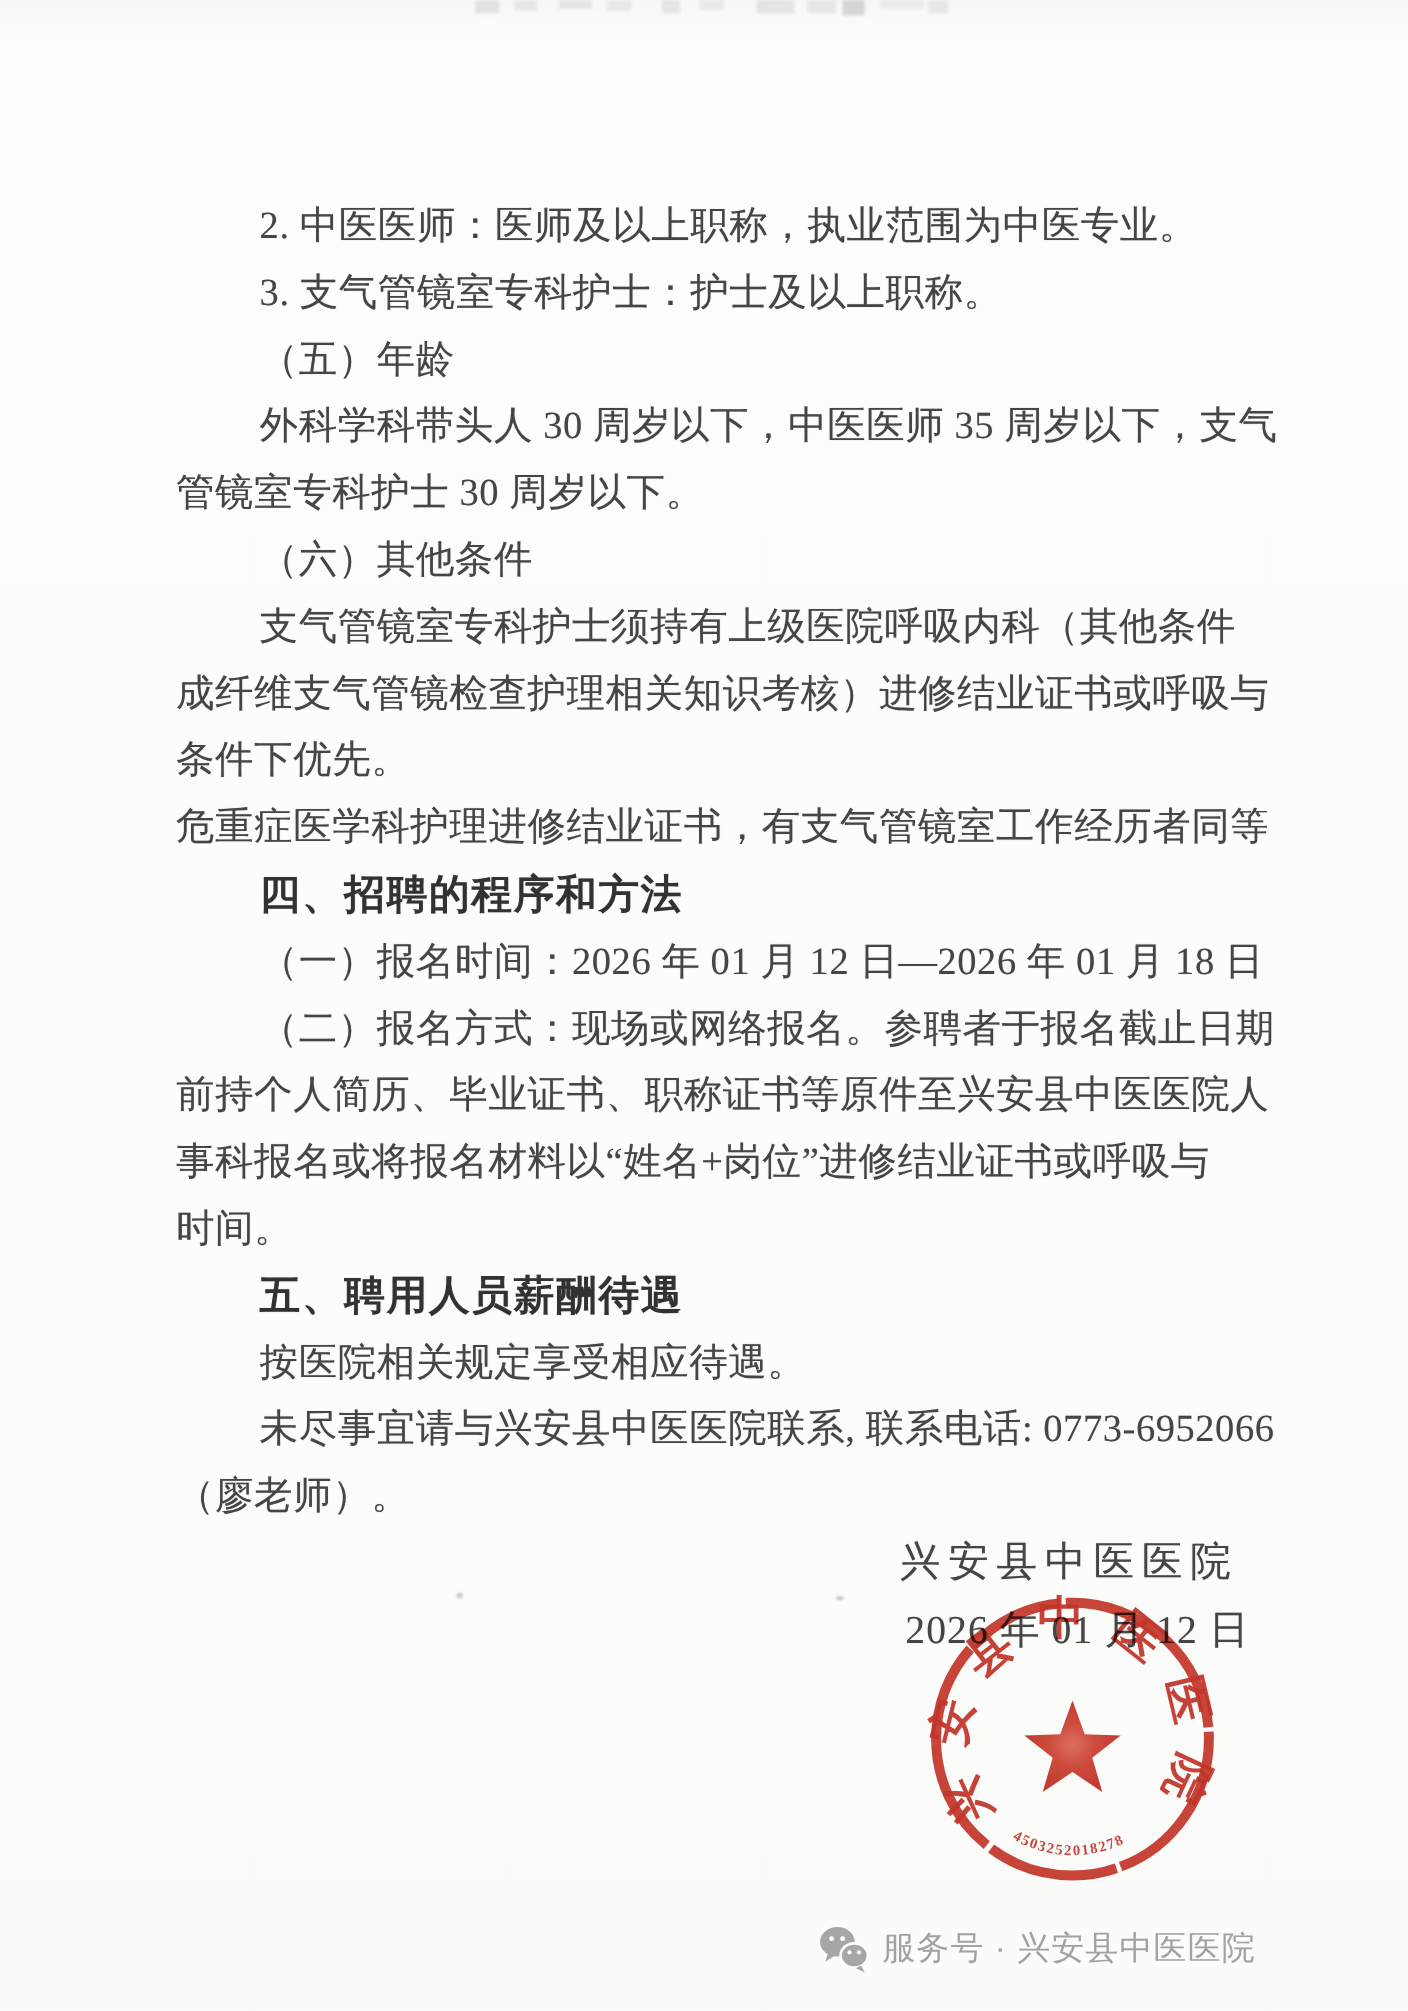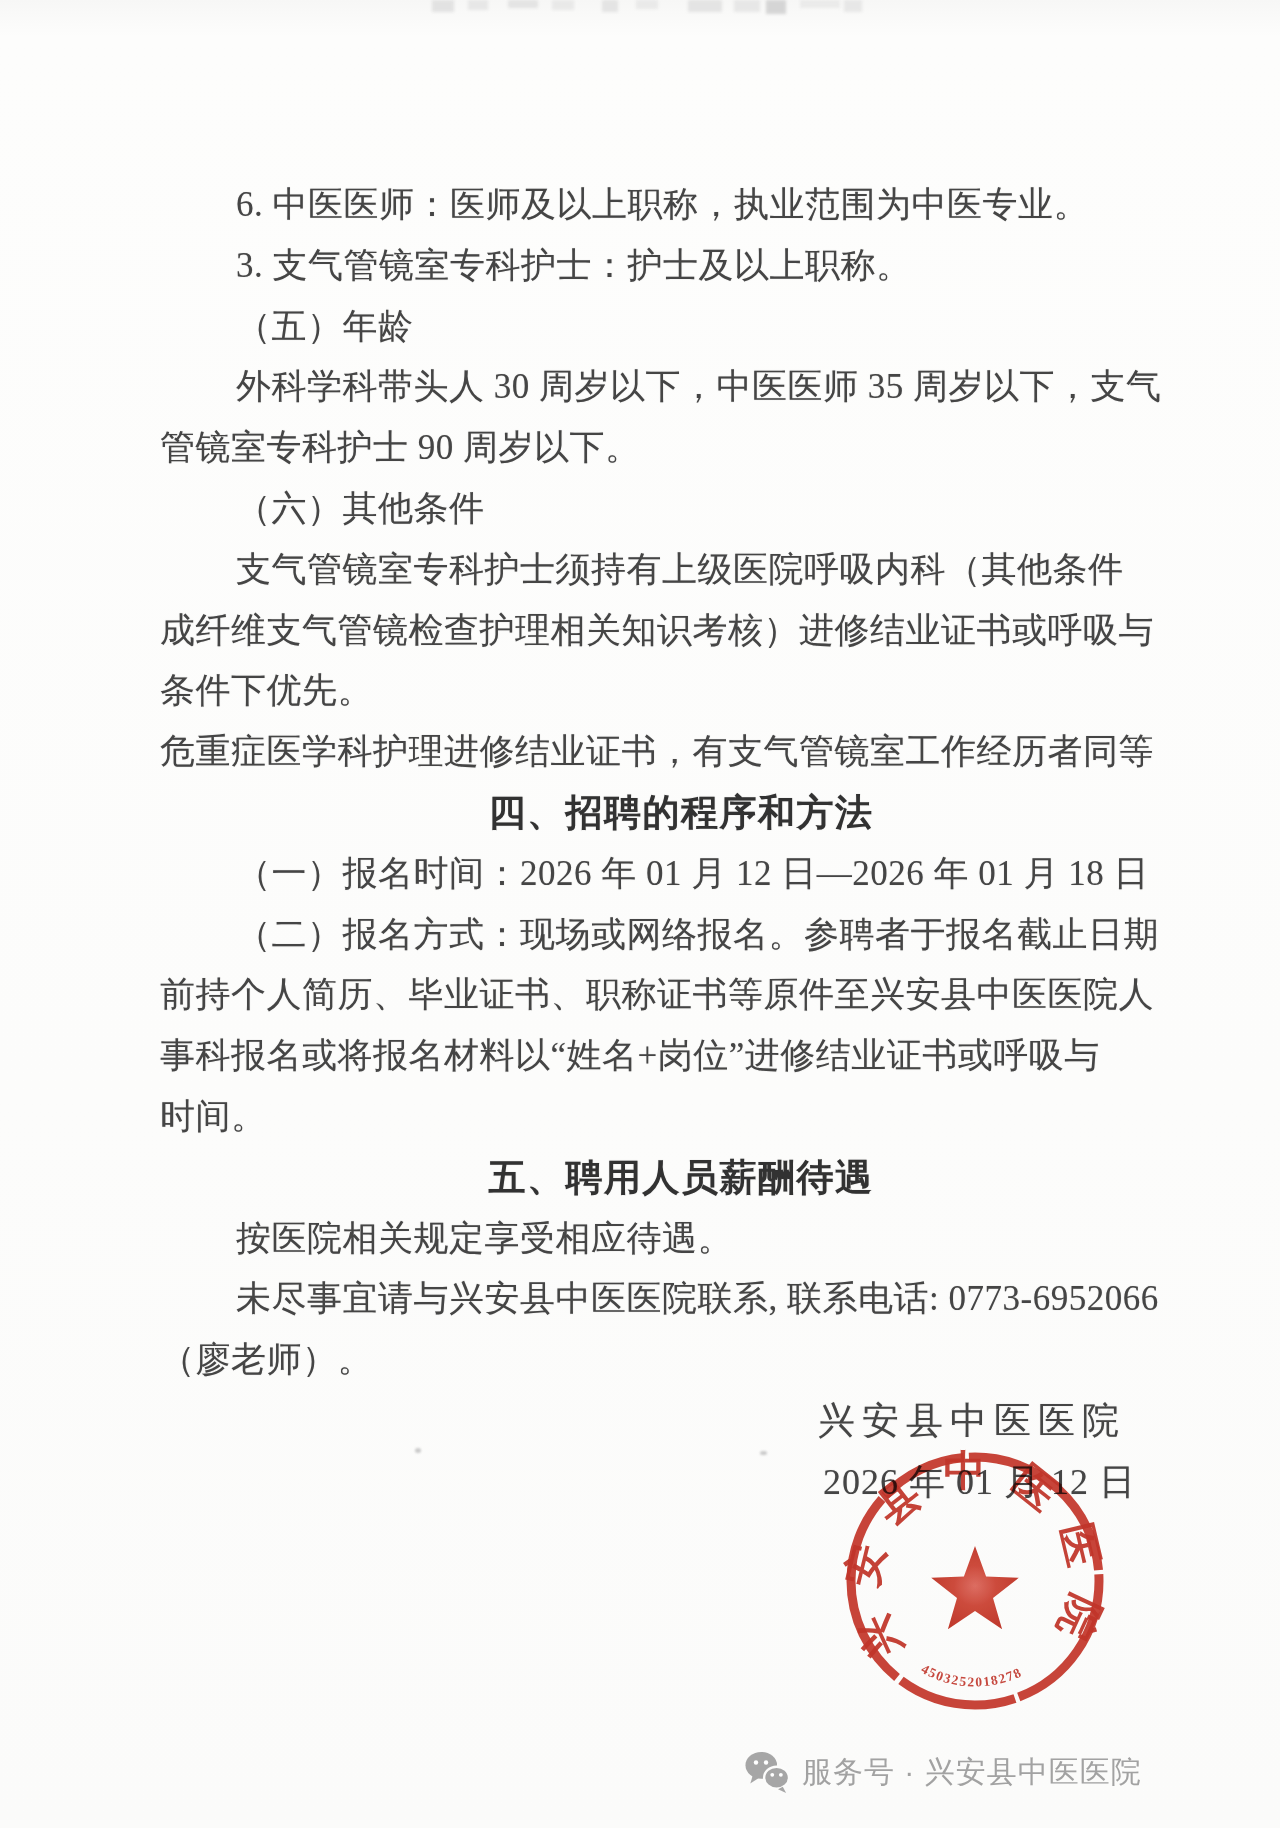--- a/index.html
+++ b/index.html
@@ -24,21 +24,21 @@
     height: 60.8px; line-height: 60.8px;
     font-size: 35px; letter-spacing: 0.5px;
     color: #454545;
     font-family: "Liberation Serif", "DejaVu Serif", serif;
     white-space: nowrap;
     text-shadow: 0 0 1px rgba(80,80,80,0.35);
   }
   .doc-line.indent { padding-left: 76px; }
   .doc-line.bold {
     font-family: Liberation Sans, sans-serif;
-    font-weight: 700; font-size: 37px; color: #323232; letter-spacing: 1.5px; text-align: center;
+    font-weight: 700; font-size: 37px; color: #323232; letter-spacing: 1.5px;
   }
   .doc-line.sig-org  { text-align: right; font-size: 37px; letter-spacing: 7px; }
   .doc-line.sig-date { text-align: right; font-size: 36px; letter-spacing: 1px; margin-right: -10px; }
 
   .seal {
     position: absolute; left: 830px; top: 1435px;
     width: 290px; height: 310px;
     mix-blend-mode: multiply;
     opacity: 0.95;
   }
@@ -71,25 +71,25 @@
     <i style="left:734px;width:26px;height:12px;opacity:.6"></i>
     <i style="left:766px;width:20px;height:14px;opacity:.85;background:#cfcfcf"></i>
     <i style="left:800px;width:40px;height:8px;opacity:.45"></i>
     <i style="left:844px;width:18px;height:12px;opacity:.6"></i>
   </div>
 
   <span class="speck" style="left:415px;top:1448px;width:6px;height:5px"></span>
   <span class="speck" style="left:760px;top:1451px;width:7px;height:4px"></span>
 
   <div class="doc-lines">
-      <div class="doc-line indent">6. 中医医师：医师及以上职称，执业范围为中医专业。</div>
+      <div class="doc-line indent">2. 中医医师：医师及以上职称，执业范围为中医专业。</div>
       <div class="doc-line indent">3. 支气管镜室专科护士：护士及以上职称。</div>
       <div class="doc-line indent">（五）年龄</div>
       <div class="doc-line indent">外科学科带头人 30 周岁以下，中医医师 35 周岁以下，支气</div>
-      <div class="doc-line">管镜室专科护士 90 周岁以下。</div>
+      <div class="doc-line">管镜室专科护士 30 周岁以下。</div>
       <div class="doc-line indent">（六）其他条件</div>
       <div class="doc-line indent">支气管镜室专科护士须持有上级医院呼吸内科（其他条件</div>
       <div class="doc-line">成纤维支气管镜检查护理相关知识考核）进修结业证书或呼吸与</div>
       <div class="doc-line">条件下优先。</div>
       <div class="doc-line">危重症医学科护理进修结业证书，有支气管镜室工作经历者同等</div>
       <div class="doc-line indent bold">四、招聘的程序和方法</div>
       <div class="doc-line indent">（一）报名时间：2026 年 01 月 12 日—2026 年 01 月 18 日</div>
       <div class="doc-line indent">（二）报名方式：现场或网络报名。参聘者于报名截止日期</div>
       <div class="doc-line">前持个人简历、毕业证书、职称证书等原件至兴安县中医医院人</div>
       <div class="doc-line">事科报名或将报名材料以“姓名+岗位”进修结业证书或呼吸与</div>

